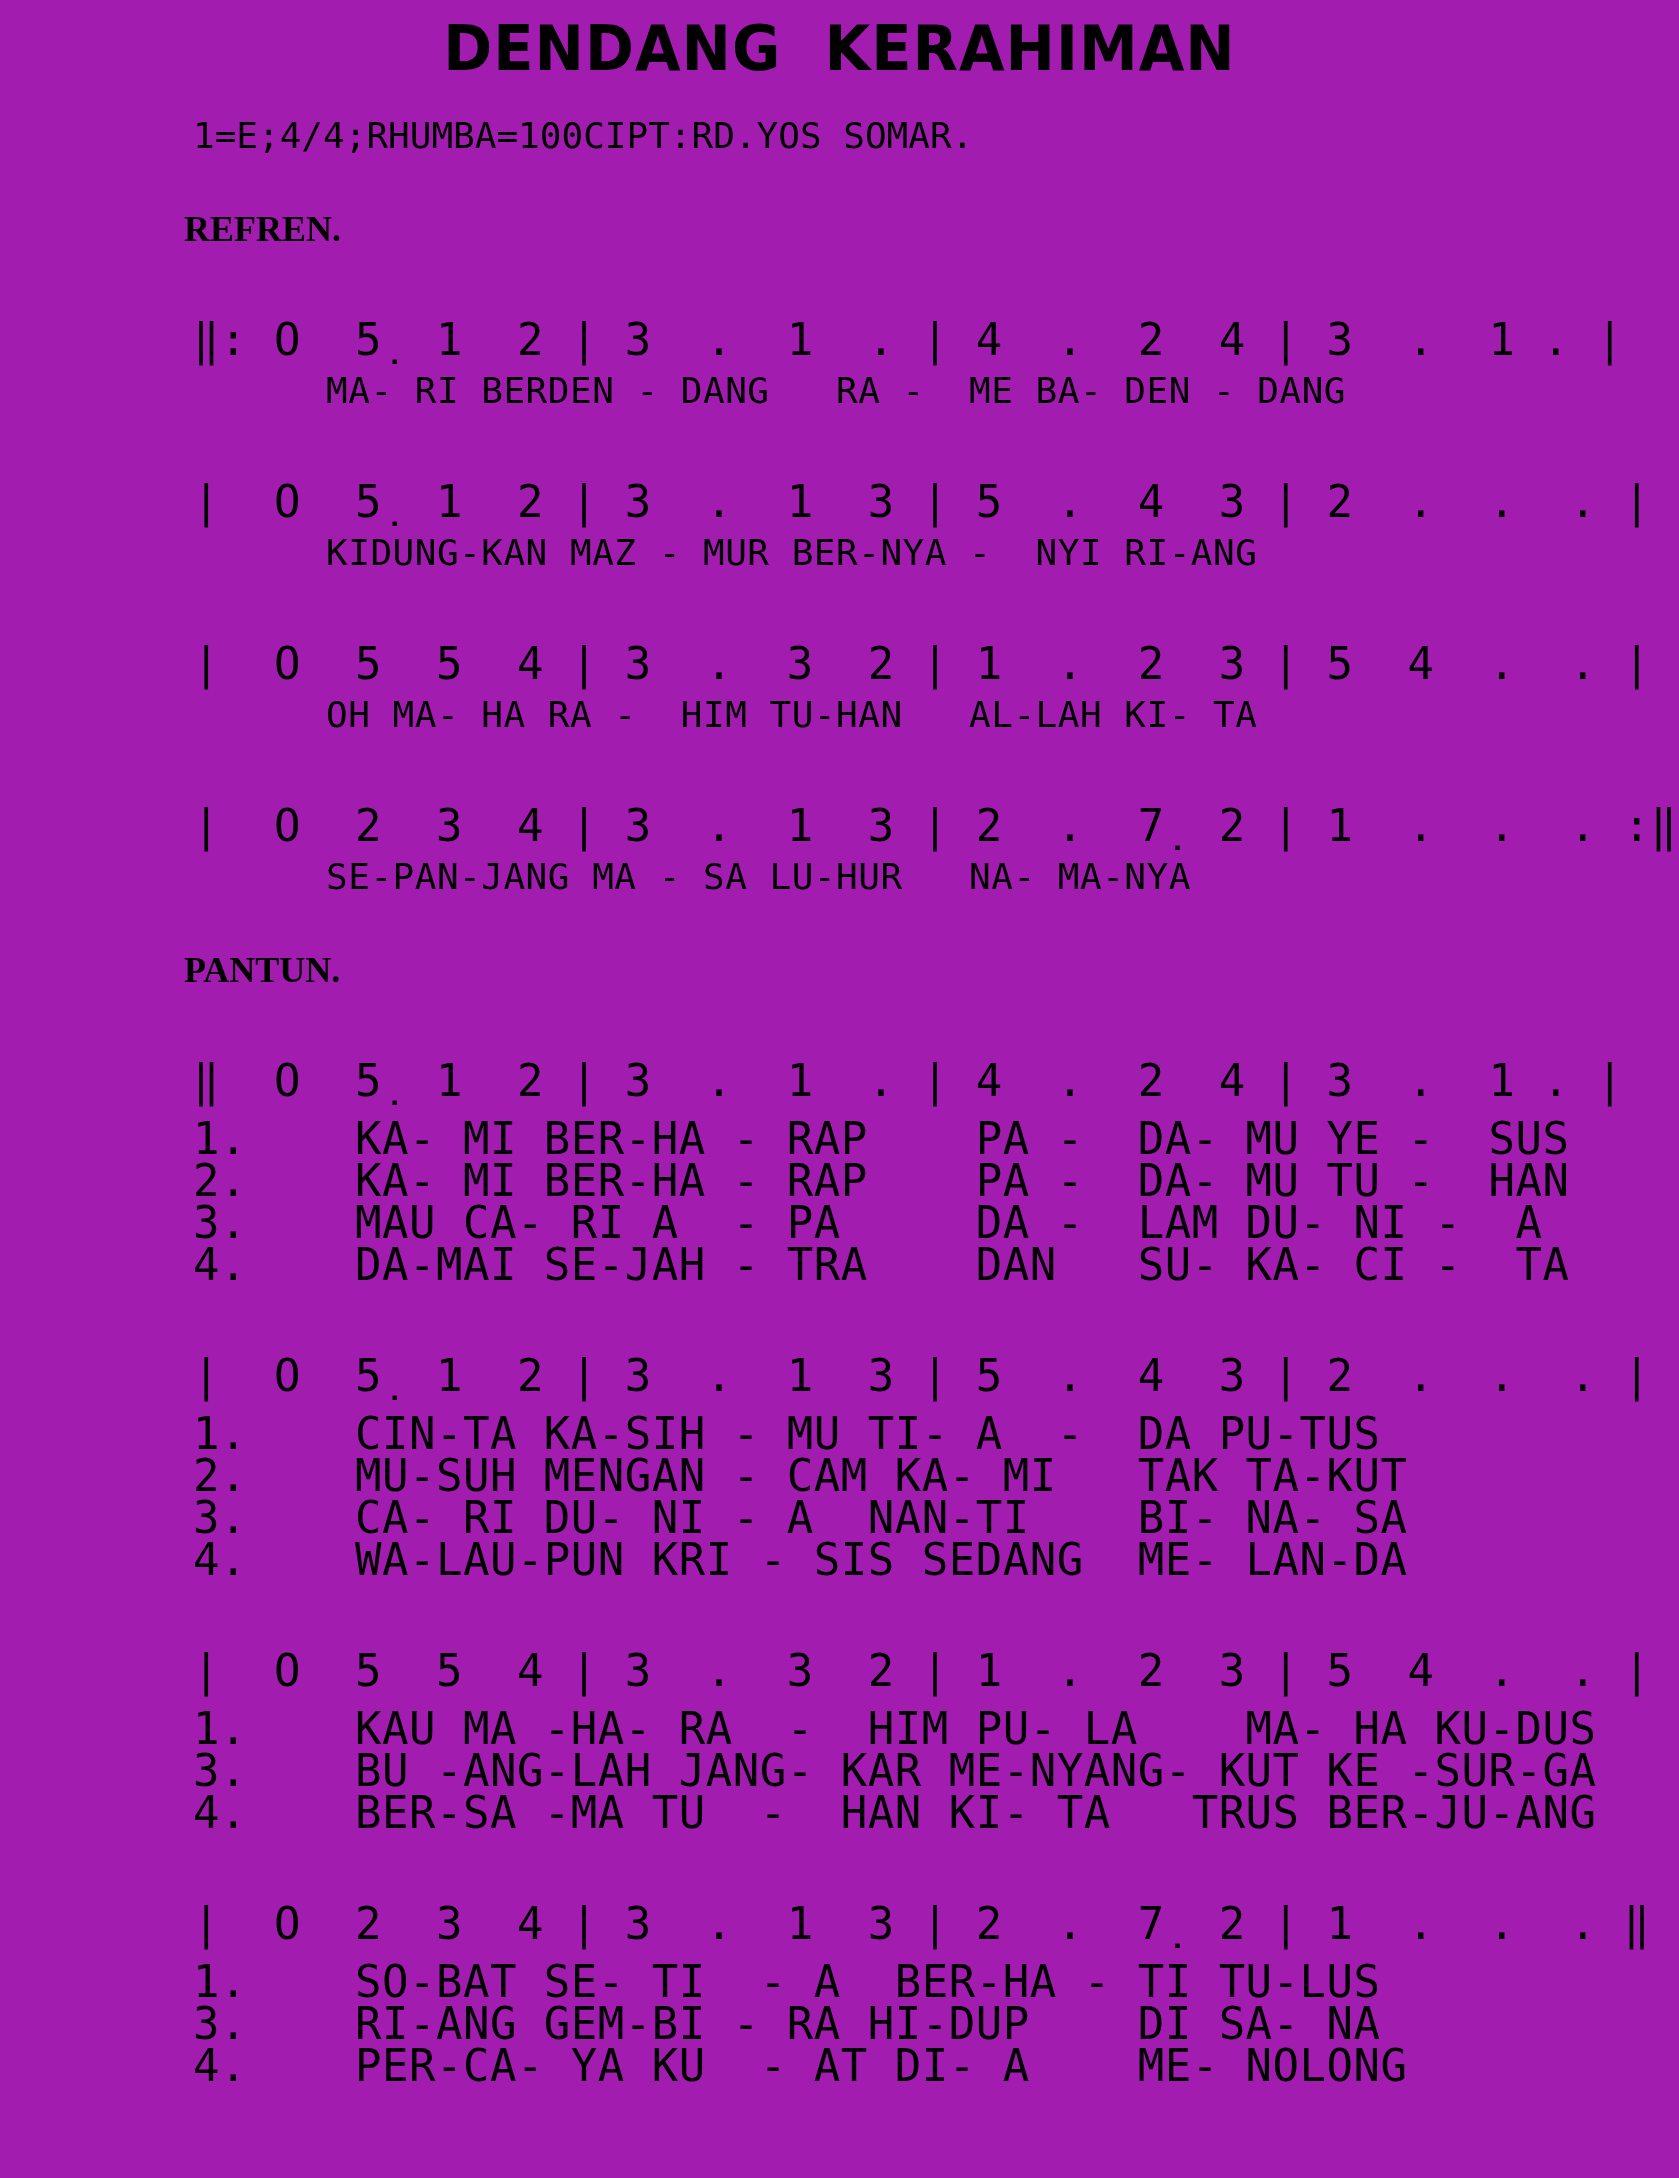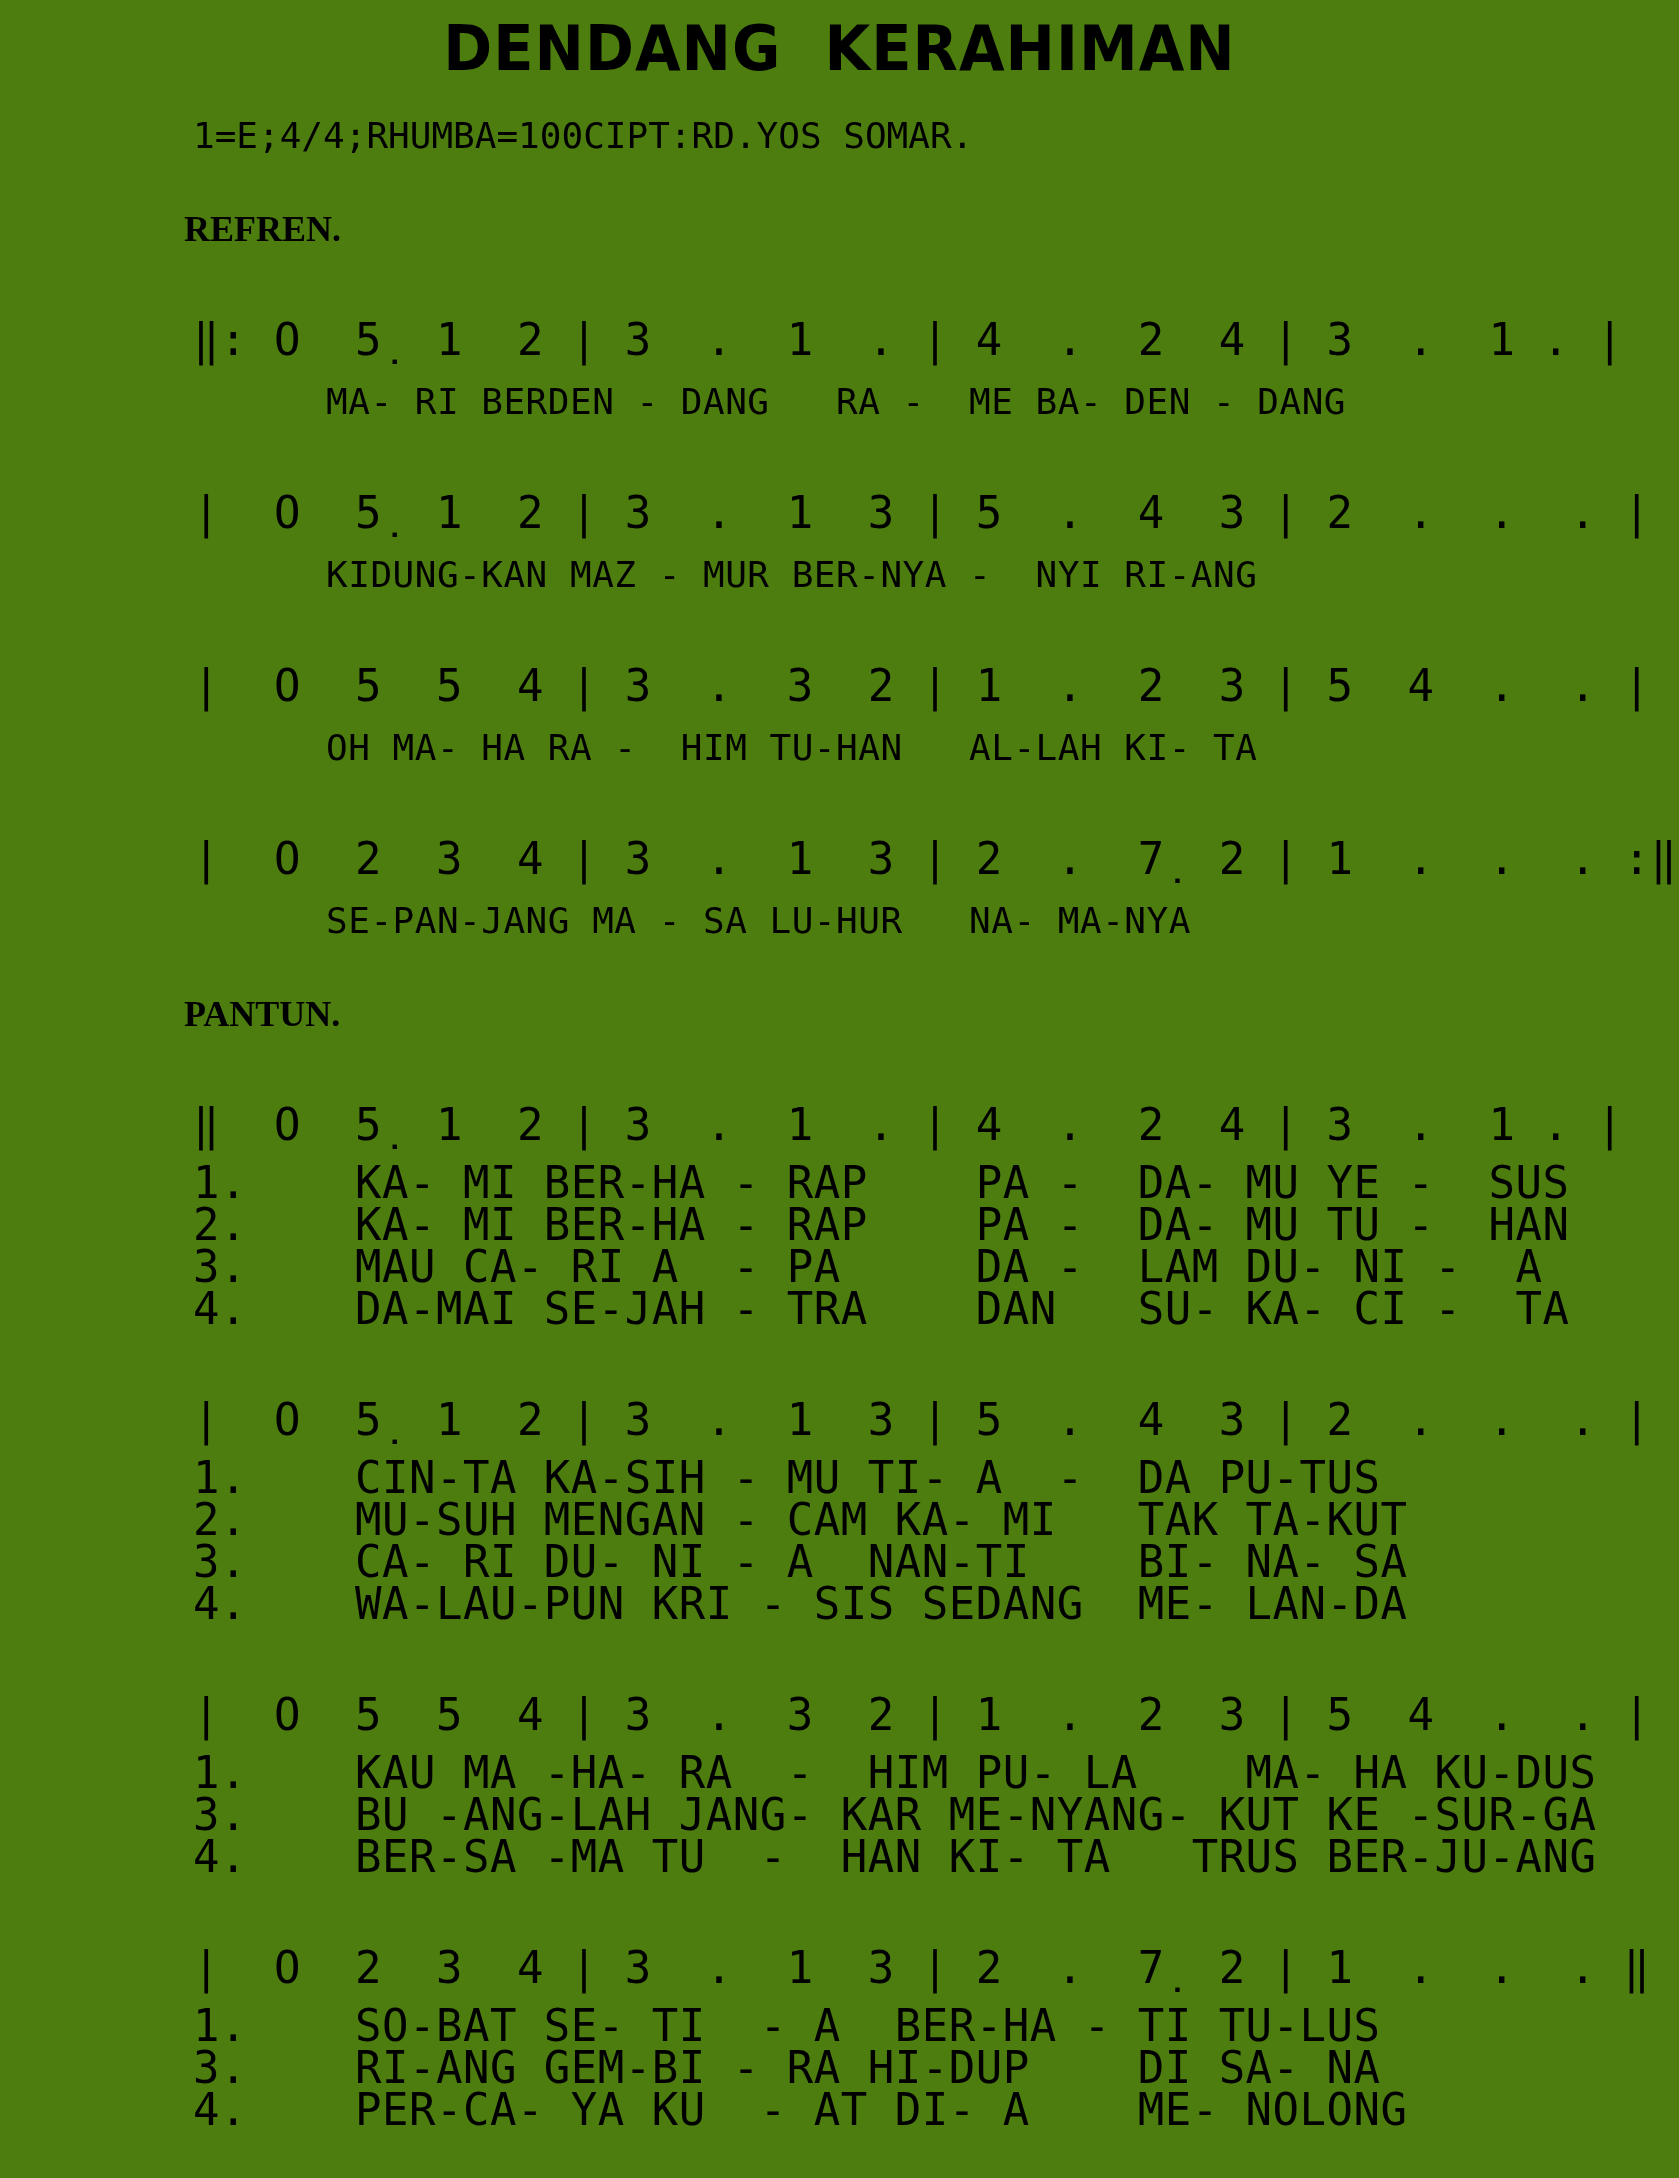--- a/index.html
+++ b/index.html
@@ -5,21 +5,21 @@
   html, body {
     margin: 0;
     padding: 0;
     background: #ffffff;
     color: #000000;
   }
   .sheet {
     position: relative;
     width: 1679px;
     height: 2178px;
-    background: #4d7c0f;
+    background: #a21caf;
     overflow: hidden;
     font-family: "DejaVu Sans Mono", "Liberation Mono", monospace;
   }
   .title {
     margin: 16px 0 0 0;
     text-align: center;
     font-family: "DejaVu Sans", "Liberation Sans", sans-serif;
     font-weight: bold;
     font-size: 59px;
     line-height: 65px;
@@ -50,21 +50,21 @@
   .section .system:first-of-type {
     margin-top: 53px;
   }
   .notation-line {
     font-size: 44px;
     line-height: 42px;
     white-space: pre;
     letter-spacing: 0.5px;
   }
   .lyric-line {
-    margin-top: 20px;
+    margin-top: 9px;
     font-size: 36px;
     line-height: 42px;
     white-space: pre;
     letter-spacing: 0.5px;
   }
   .verse-block {
     margin-top: 16px;
   }
   .verse-line {
     font-size: 44px;

